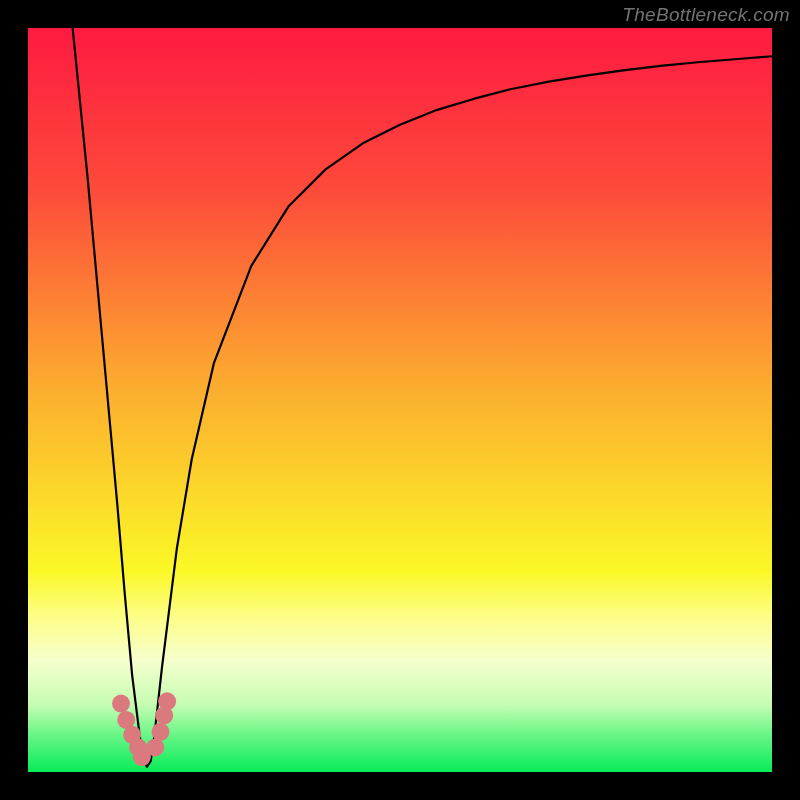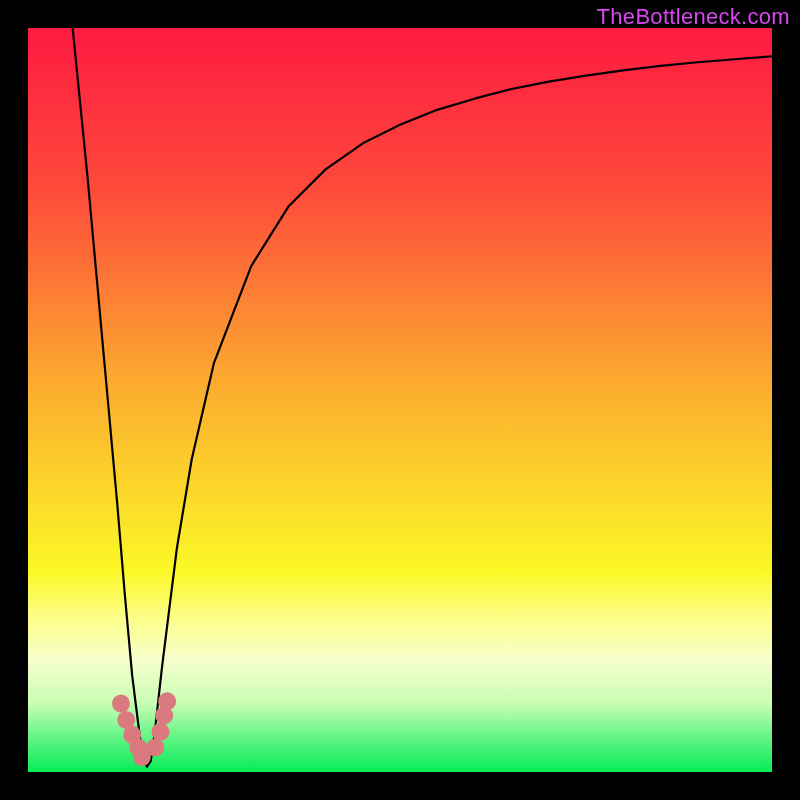--- a/index.html
+++ b/index.html
@@ -22,24 +22,25 @@
     left: 28px;
     top: 28px;
     width: 744px;
     height: 744px;
     overflow: hidden;
   }
   .brand {
     position: absolute;
     top: 4px;
     right: 10px;
-    color: #d946ef;
-    font-size: 22px;
+    color: #737373;
+    font-size: 19px;
     font-weight: 500;
     letter-spacing: 0.3px;
+    font-style: italic;
   }
 </style>
 </head>
 <body>
 
 <div class="frame">
   <div class="brand">TheBottleneck.com</div>
   <div class="plot">
     <svg id="chart-svg" width="744" height="744" viewBox="0 0 744 744" preserveAspectRatio="none">
         <defs>

